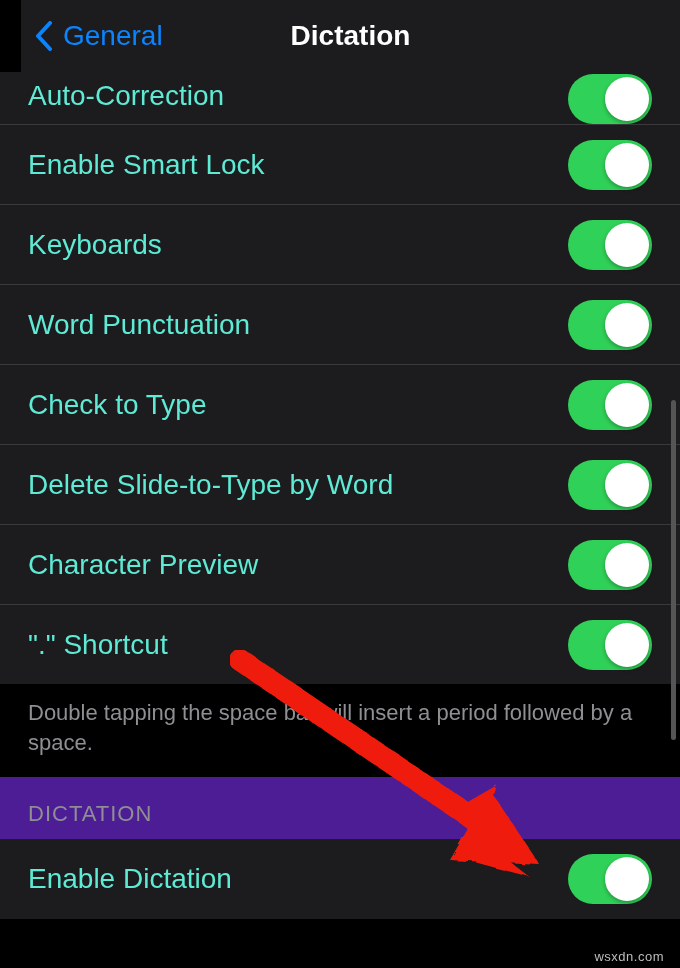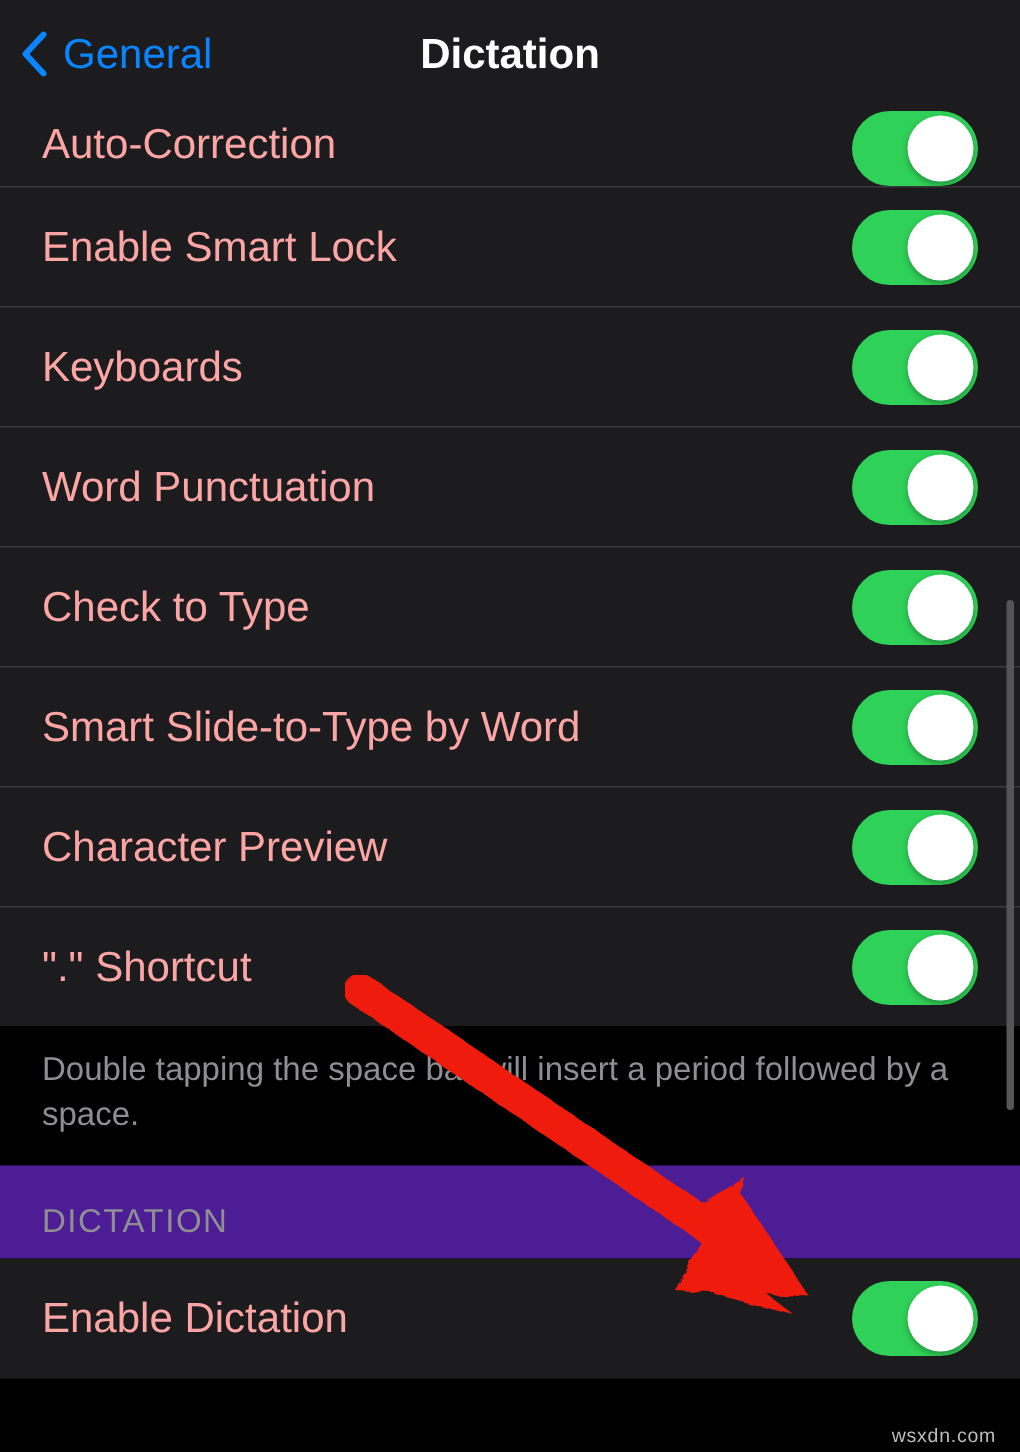--- a/index.html
+++ b/index.html
@@ -19,20 +19,21 @@
     position: relative;
   }
   
   .navbar {
     height: 72px;
     background: #1c1c1e;
     display: flex;
     align-items: center;
     justify-content: center;
     position: relative;
+    margin-left: 21px;
   }
   .back {
     position: absolute;
     left: 14px;
     top: 0;
     height: 72px;
     display: flex;
     align-items: center;
     color: #0a84ff;
     font-size: 28px;
@@ -59,21 +60,21 @@
   .row {
     display: flex;
     align-items: center;
     justify-content: space-between;
     padding: 0 28px;
     height: 80px;
     border-top: 1px solid #3a3a3c;
   }
   .row.first { border-top: none; }
   .row-label {
-    color: #fca5a5;
+    color: #5eead4;
     font-size: 28px;
     font-weight: 400;
   }
   .switch {
     width: 84px;
     height: 50px;
     border-radius: 25px;
     background: #30d158;
     position: relative;
     cursor: pointer;
@@ -180,21 +181,21 @@
     </div>
 
     <div class="row">
       <span class="row-label">Check to Type</span>
       <div class="switch">
           <div class="knob"></div>
         </div>
     </div>
 
     <div class="row">
-      <span class="row-label">Smart Slide-to-Type by Word</span>
+      <span class="row-label">Delete Slide-to-Type by Word</span>
       <div class="switch">
           <div class="knob"></div>
         </div>
     </div>
 
     <div class="row">
       <span class="row-label">Character Preview</span>
       <div class="switch">
           <div class="knob"></div>
         </div>

